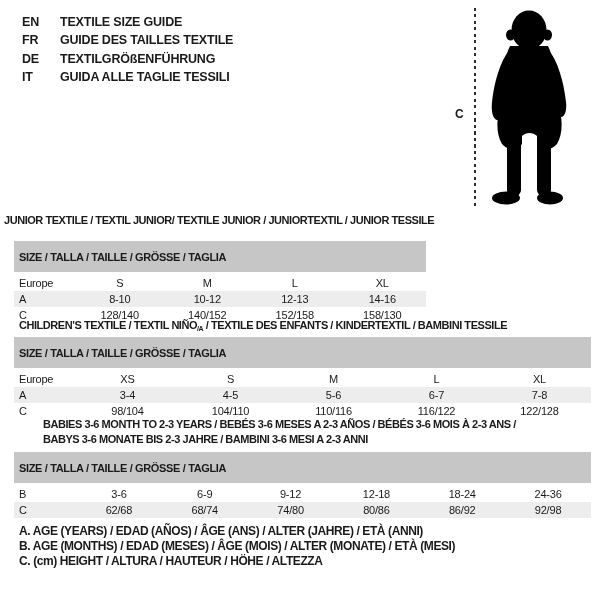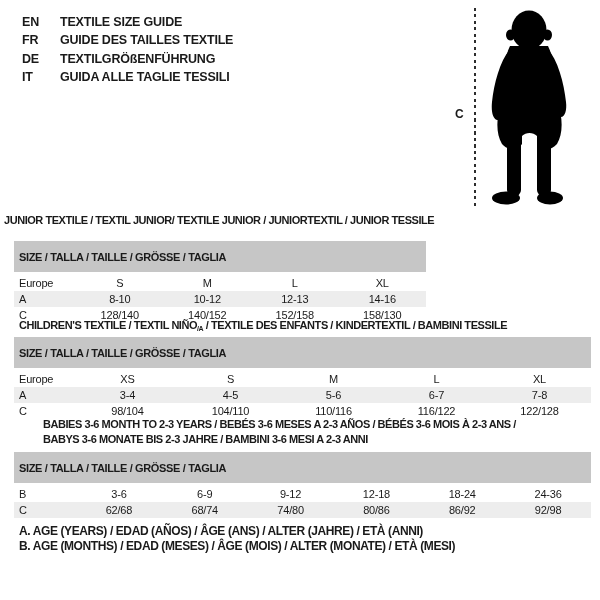--- a/index.html
+++ b/index.html
@@ -168,13 +168,14 @@
     <div class="cell">74/80</div>
     <div class="cell">80/86</div>
     <div class="cell">86/92</div>
     <div class="cell">92/98</div>
   </div>
 </div>
 
 <div class="abs footnotes">
   <div>A. AGE (YEARS) / EDAD (AÑOS) / ÂGE (ANS) / ALTER (JAHRE) / ETÀ (ANNI)</div>
   <div>B. AGE (MONTHS) / EDAD (MESES) / ÂGE (MOIS) / ALTER (MONATE) / ETÀ (MESI)</div>
+  <div>C. (cm) HEIGHT / ALTURA / HAUTEUR / HÖHE / ALTEZZA</div>
 </div>
 
 </body></html>

